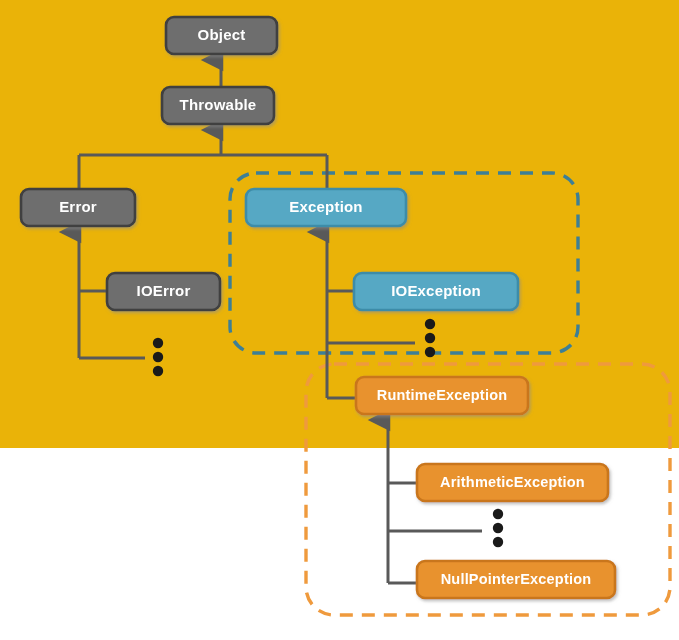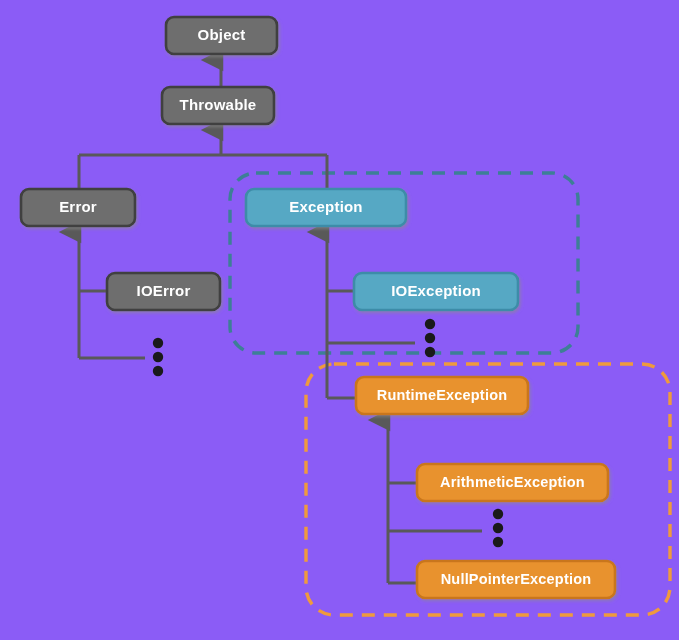--- a/index.html
+++ b/index.html
@@ -9,22 +9,22 @@
   }
   body {
     width: 679px;
     height: 640px;
     font-family: "Liberation Sans", sans-serif;
     overflow: hidden;
   }
   #diagram-root {
     position: relative;
     width: 679px;
-    height: 640px;
-    background: #8b5cf6;
+    height: 448px;
+    background: #eab308;
   }
   svg.diagram-canvas {
     position: absolute;
     top: 0;
     left: 0;
     width: 679px;
     height: 640px;
     display: block;
   }
   .node-label {

